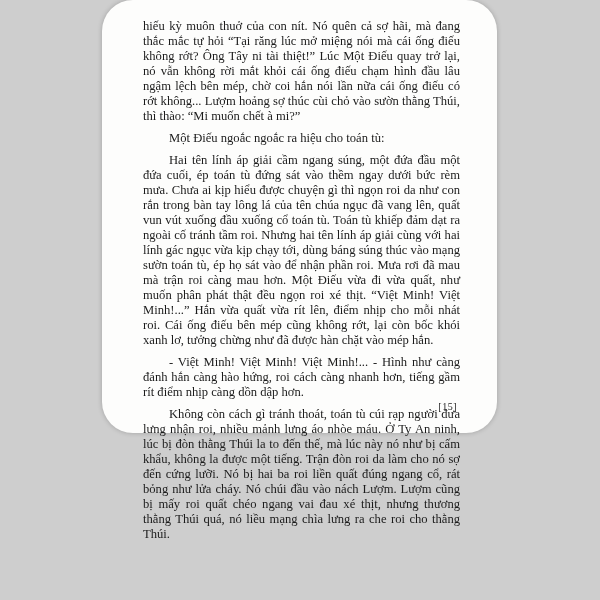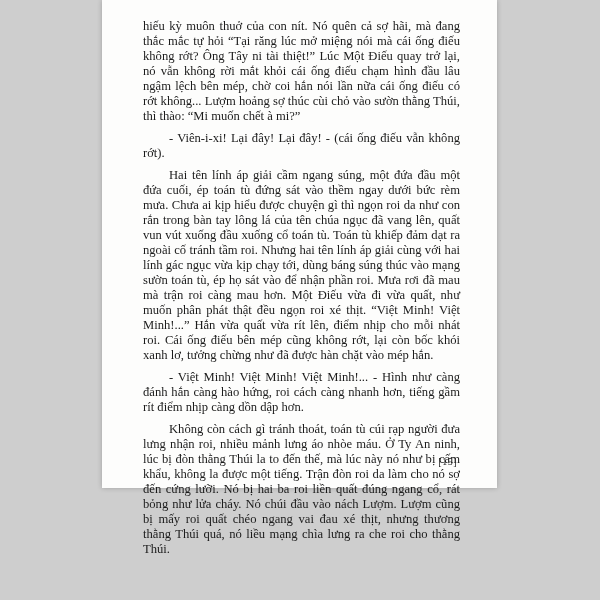--- a/index.html
+++ b/index.html
@@ -12,23 +12,24 @@
       height: 600px;
       overflow: hidden;
       background: #cecece;
       font-family: "Liberation Serif", serif;
     }
     .book-page {
       position: absolute;
       left: 102px;
       top: 0;
       width: 395px;
-      height: 488px;
+      height: 433px;
       background: #fdfdfc;
       box-shadow: 0 0 5px rgba(0,0,0,0.22);
+      border-radius: 31px;
     }
     .text-block {
       position: absolute;
       left: 41px;
       top: 19px;
       width: 317px;
       color: #1b1b1b;
       font-size: 12.6px;
       line-height: 15px;
       text-align: justify;
@@ -51,19 +52,19 @@
       color: #222222;
       margin-top: 32px;
     }
   </style>
 </head>
 <body>
 
 <div class="book-page">
   <div class="text-block">
     <p class="para continued">hiếu kỳ muôn thuở của con nít. Nó quên cả sợ hãi, mà đang thắc mắc tự hỏi “Tại răng lúc mở miệng nói mà cái ống điếu không rớt? Ông Tây ni tài thiệt!” Lúc Một Điếu quay trở lại, nó vẫn không rời mắt khỏi cái ống điếu chạm hình đầu lâu ngậm lệch bên mép, chờ coi hắn nói lần nữa cái ống điếu có rớt không... Lượm hoảng sợ thúc cùi chỏ vào sườn thằng Thúi, thì thào: “Mi muốn chết à mi?”</p>
-    <p class="para">- Viên-i-xi! Lại đây! Lại đây! - (cái ống điếu vẫn không rớt).</p>
+    <p class="para">Một Điếu ngoắc ngoắc ra hiệu cho toán tù:</p>
     <p class="para">Hai tên lính áp giải cầm ngang súng, một đứa đầu một đứa cuối, ép toán tù đứng sát vào thềm ngay dưới bức rèm mưa. Chưa ai kịp hiểu được chuyện gì thì ngọn roi da như con rắn trong bàn tay lông lá của tên chúa ngục đã vang lên, quất vun vút xuống đầu xuống cổ toán tù. Toán tù khiếp đảm dạt ra ngoài cố tránh tầm roi. Nhưng hai tên lính áp giải cùng với hai lính gác ngục vừa kịp chạy tới, dùng báng súng thúc vào mạng sườn toán tù, ép họ sát vào để nhận phần roi. Mưa rơi đã mau mà trận roi càng mau hơn. Một Điếu vừa đi vừa quất, như muốn phân phát thật đều ngọn roi xé thịt. “Việt Minh! Việt Minh!...” Hắn vừa quất vừa rít lên, điểm nhịp cho mỗi nhát roi. Cái ống điếu bên mép cũng không rớt, lại còn bốc khói xanh lơ, tưởng chừng như đã được hàn chặt vào mép hắn.</p>
     <p class="para">- Việt Minh! Việt Minh! Việt Minh!... - Hình như càng đánh hắn càng hào hứng, roi cách càng nhanh hơn, tiếng gầm rít điểm nhịp càng dồn dập hơn.</p>
     <p class="para">Không còn cách gì tránh thoát, toán tù cúi rạp người đưa lưng nhận roi, nhiều mảnh lưng áo nhòe máu. Ở Ty An ninh, lúc bị đòn thằng Thúi la to đến thế, mà lúc này nó như bị cấm khẩu, không la được một tiếng. Trận đòn roi da làm cho nó sợ đến cứng lưỡi. Nó bị hai ba roi liền quất đúng ngang cổ, rát bỏng như lửa cháy. Nó chúi đầu vào nách Lượm. Lượm cũng bị mấy roi quất chéo ngang vai đau xé thịt, nhưng thương thằng Thúi quá, nó liều mạng chìa lưng ra che roi cho thằng Thúi.</p>
   </div>
   <div class="page-number">[15]</div>
 </div>
 
 </body></html>

